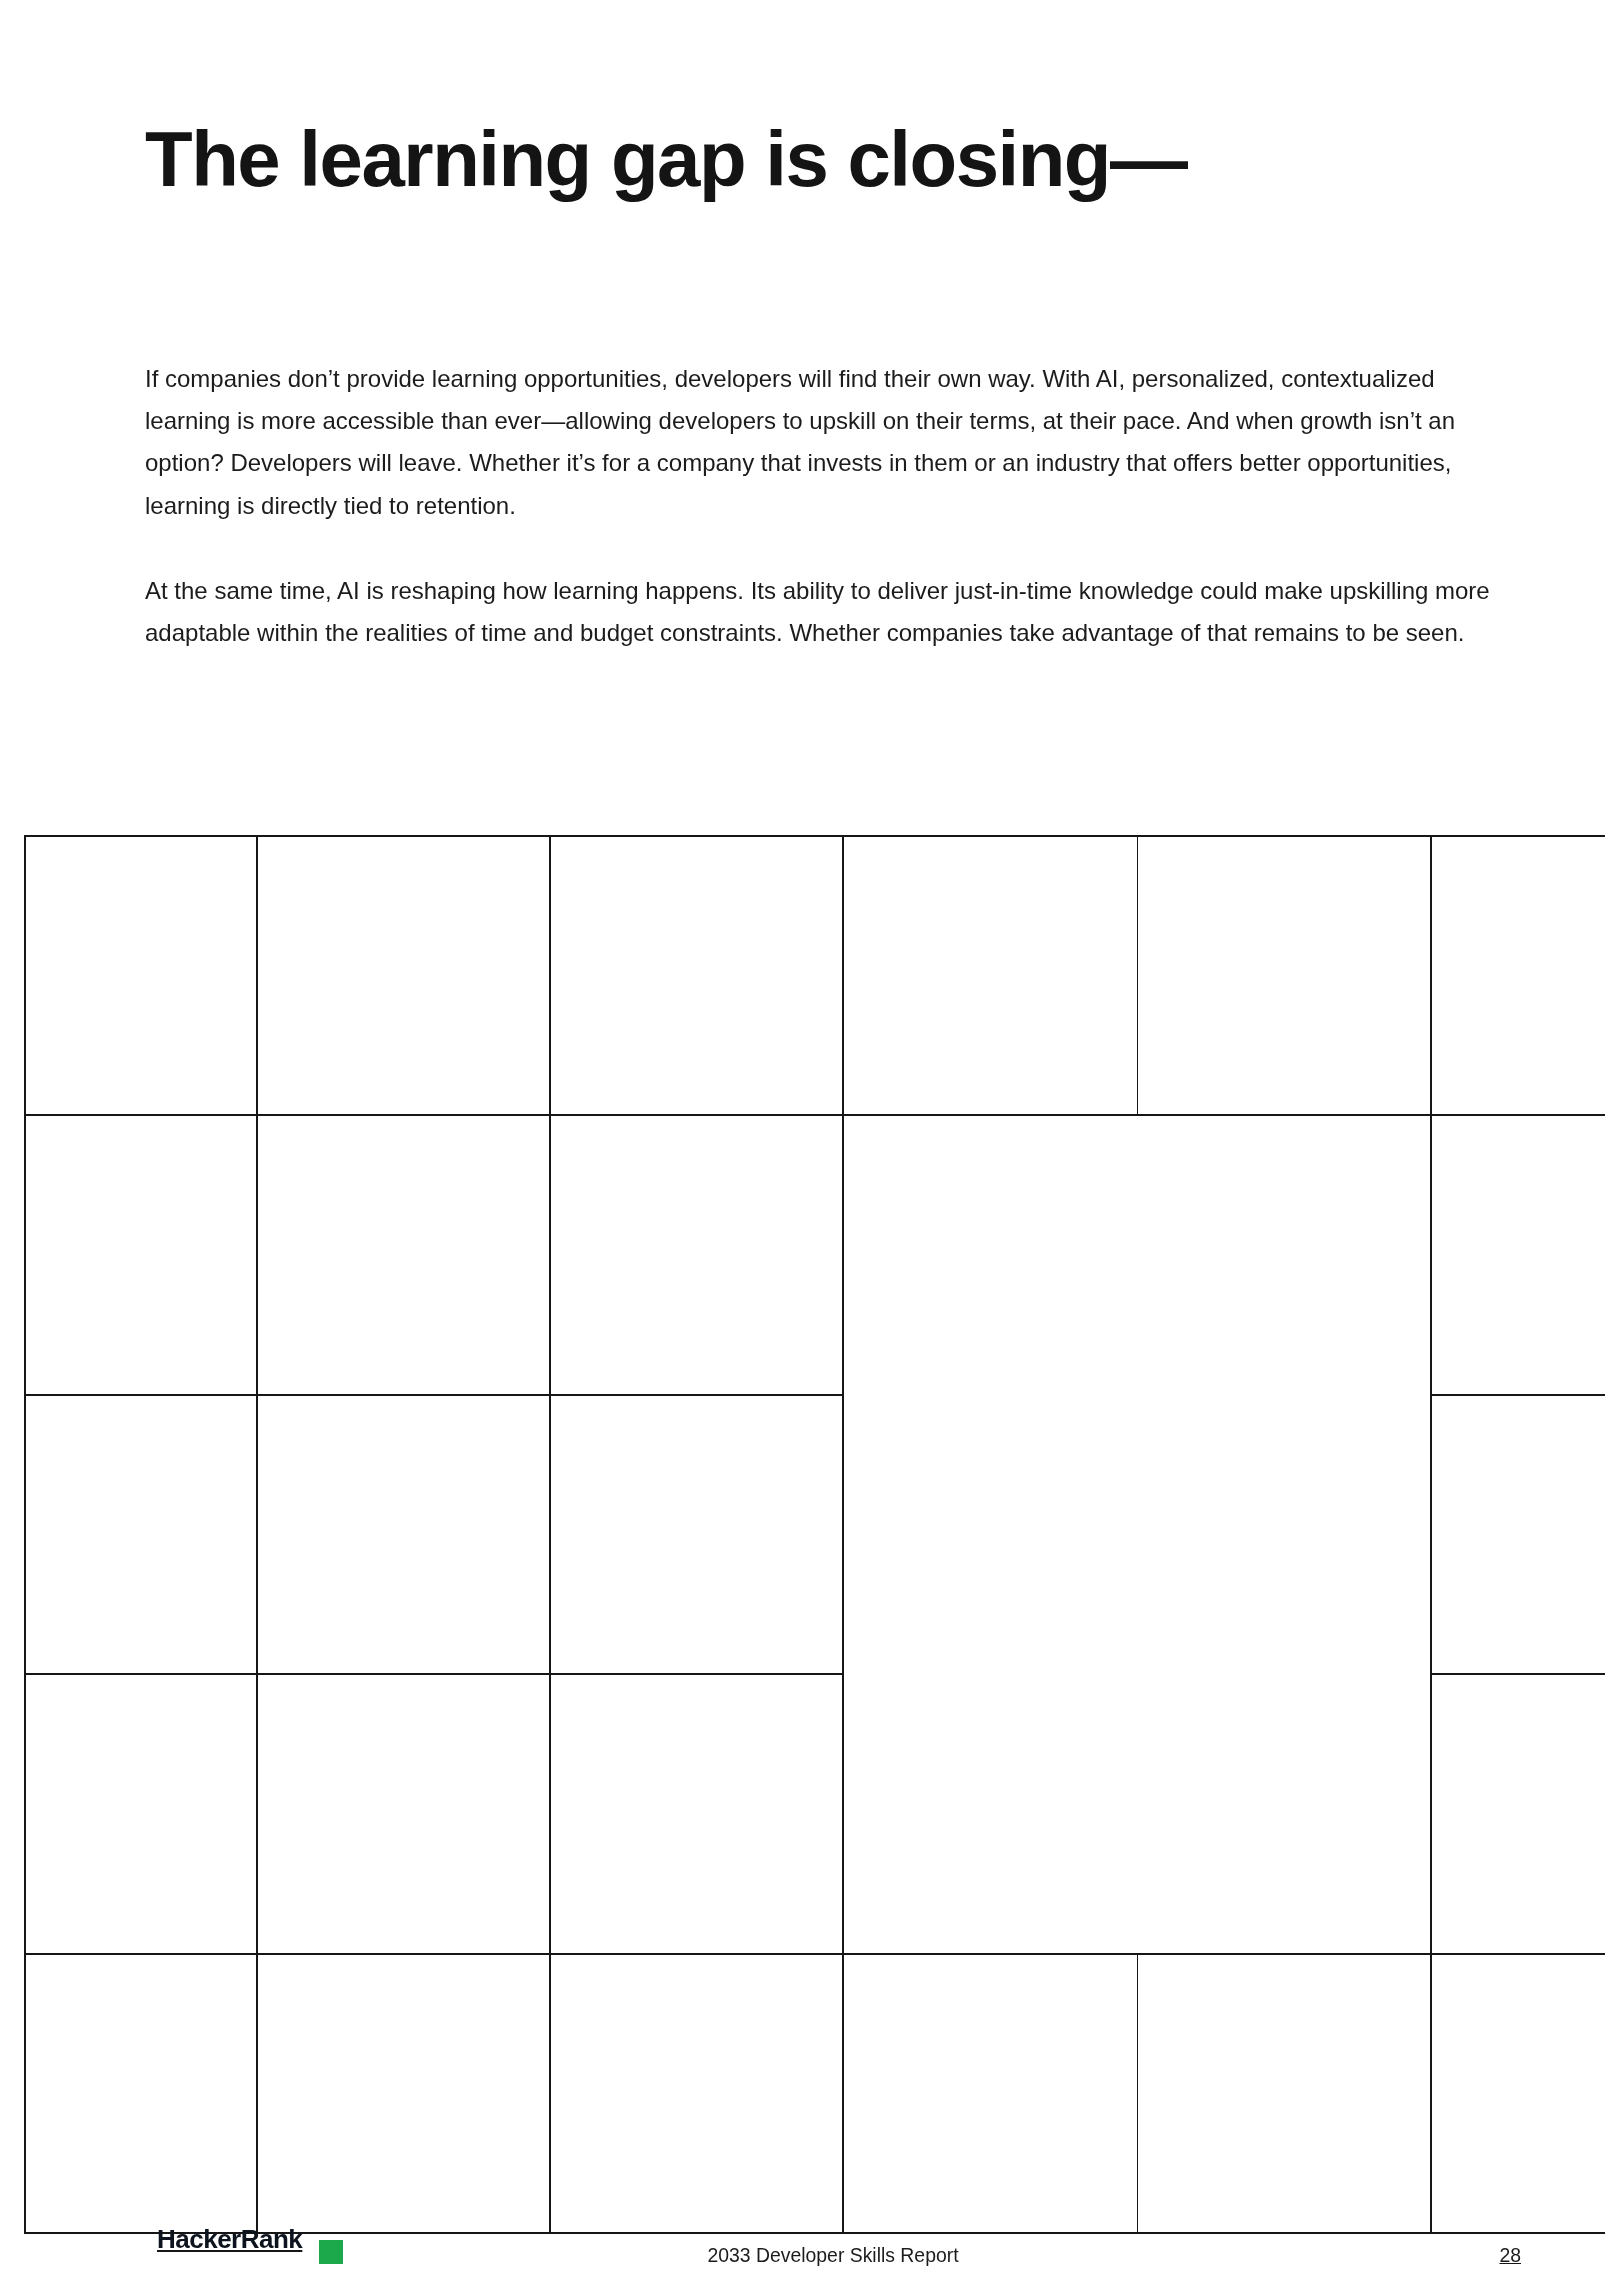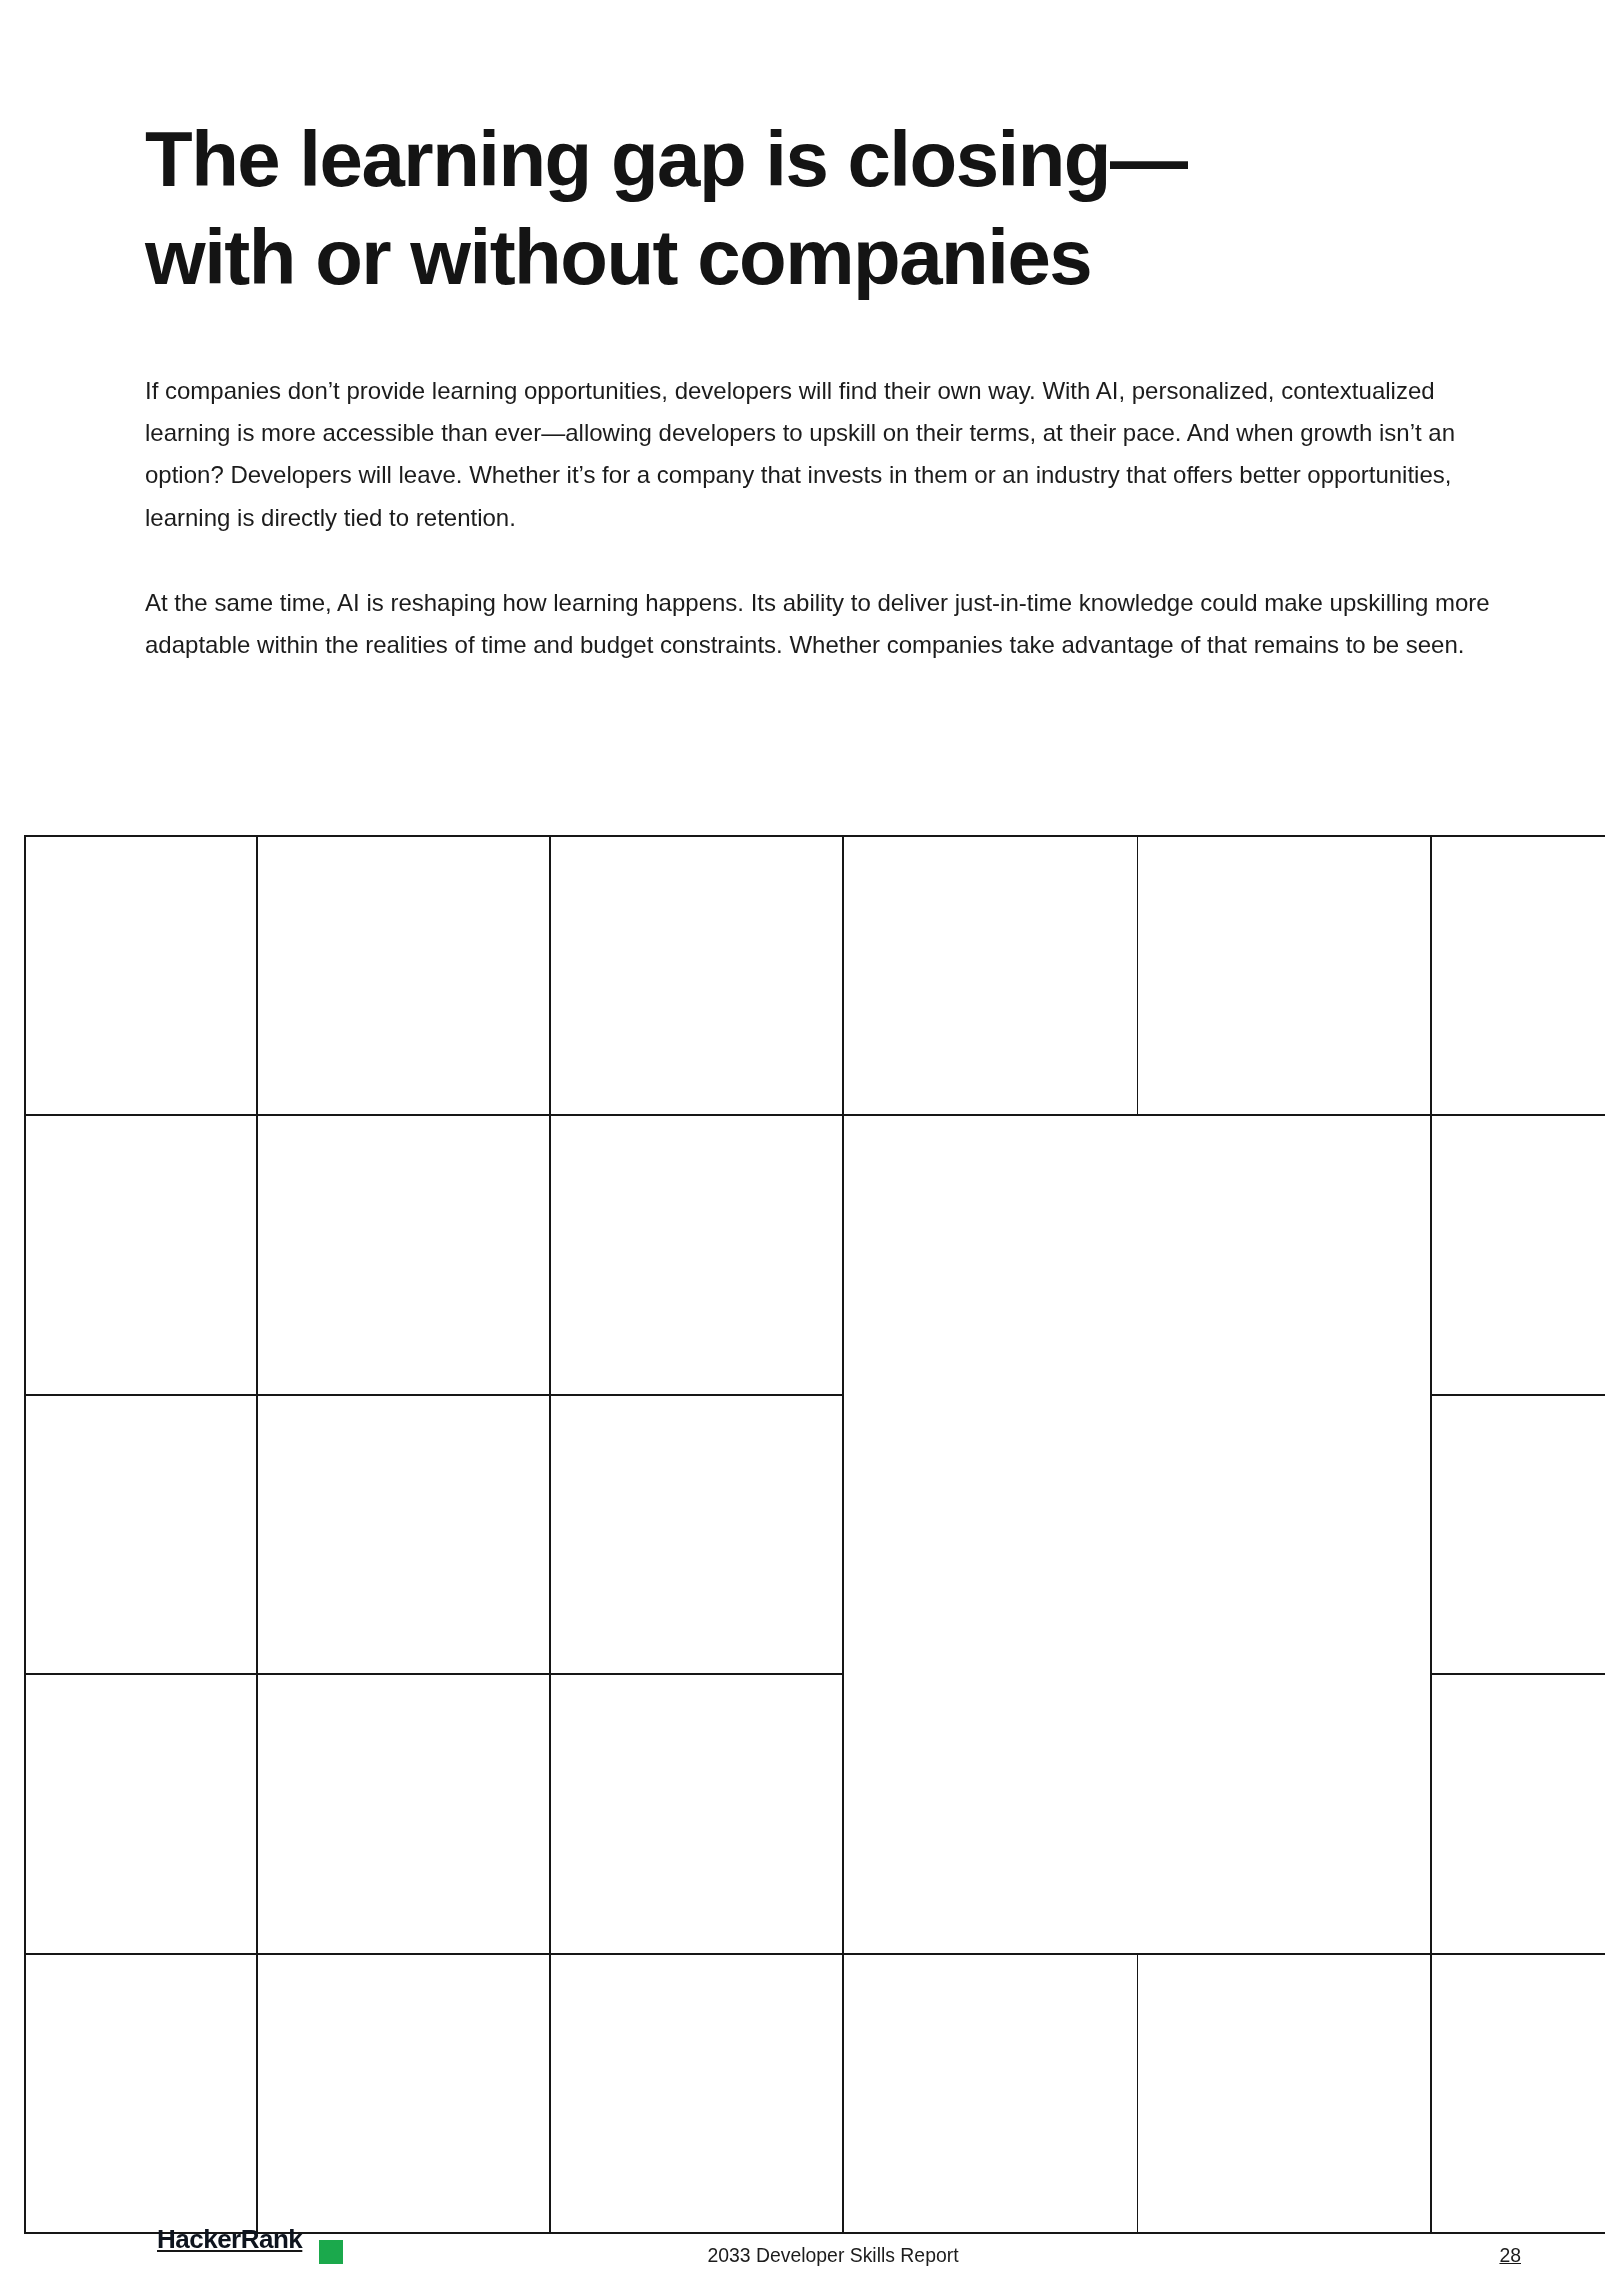--- a/index.html
+++ b/index.html
@@ -25,21 +25,21 @@
     line-height: 1.26;
     font-weight: 700;
     letter-spacing: -1.5px;
     color: #141414;
   }
 
   
   .body-copy {
     position: absolute;
     left: 97px;
-    top: 322px;
+    top: 310px;
     width: 1428px;
     font-size: 24px;
     line-height: 1.76;
     color: #1c1c1c;
   }
   .body-copy p + p { margin-top: 19px; }
 
   
   .content-grid {
     position: absolute;
@@ -98,21 +98,21 @@
   .footer-page {
     font-size: 19.4px;
     color: #1c1c1c;
   }
 </style>
 </head>
 <body>
 
 <div class="page">
 
-  <h1 class="title"><span>The learning gap is closing—</span><br><span>with or without companies</span></h1>
+  <h1 class="title"><span>The learning gap is closing—</span><br></h1>
 
   <div class="body-copy">
     <p>If companies don’t provide learning opportunities, developers will find their own way. With AI, personalized, contextualized learning is more accessible than ever—allowing developers to upskill on their terms, at their pace. And when growth isn’t an option? Developers will leave. Whether it’s for a company that invests in them or an industry that offers better opportunities, learning is directly tied to retention.</p>
     <p>At the same time, AI is reshaping how learning happens. Its ability to deliver just-in-time knowledge could make upskilling more adaptable within the realities of time and budget constraints. Whether companies take advantage of that remains to be seen.</p>
   </div>
 
   <div class="content-grid">
 
     <div class="grid-cell"></div>
     <div class="grid-cell"></div>

